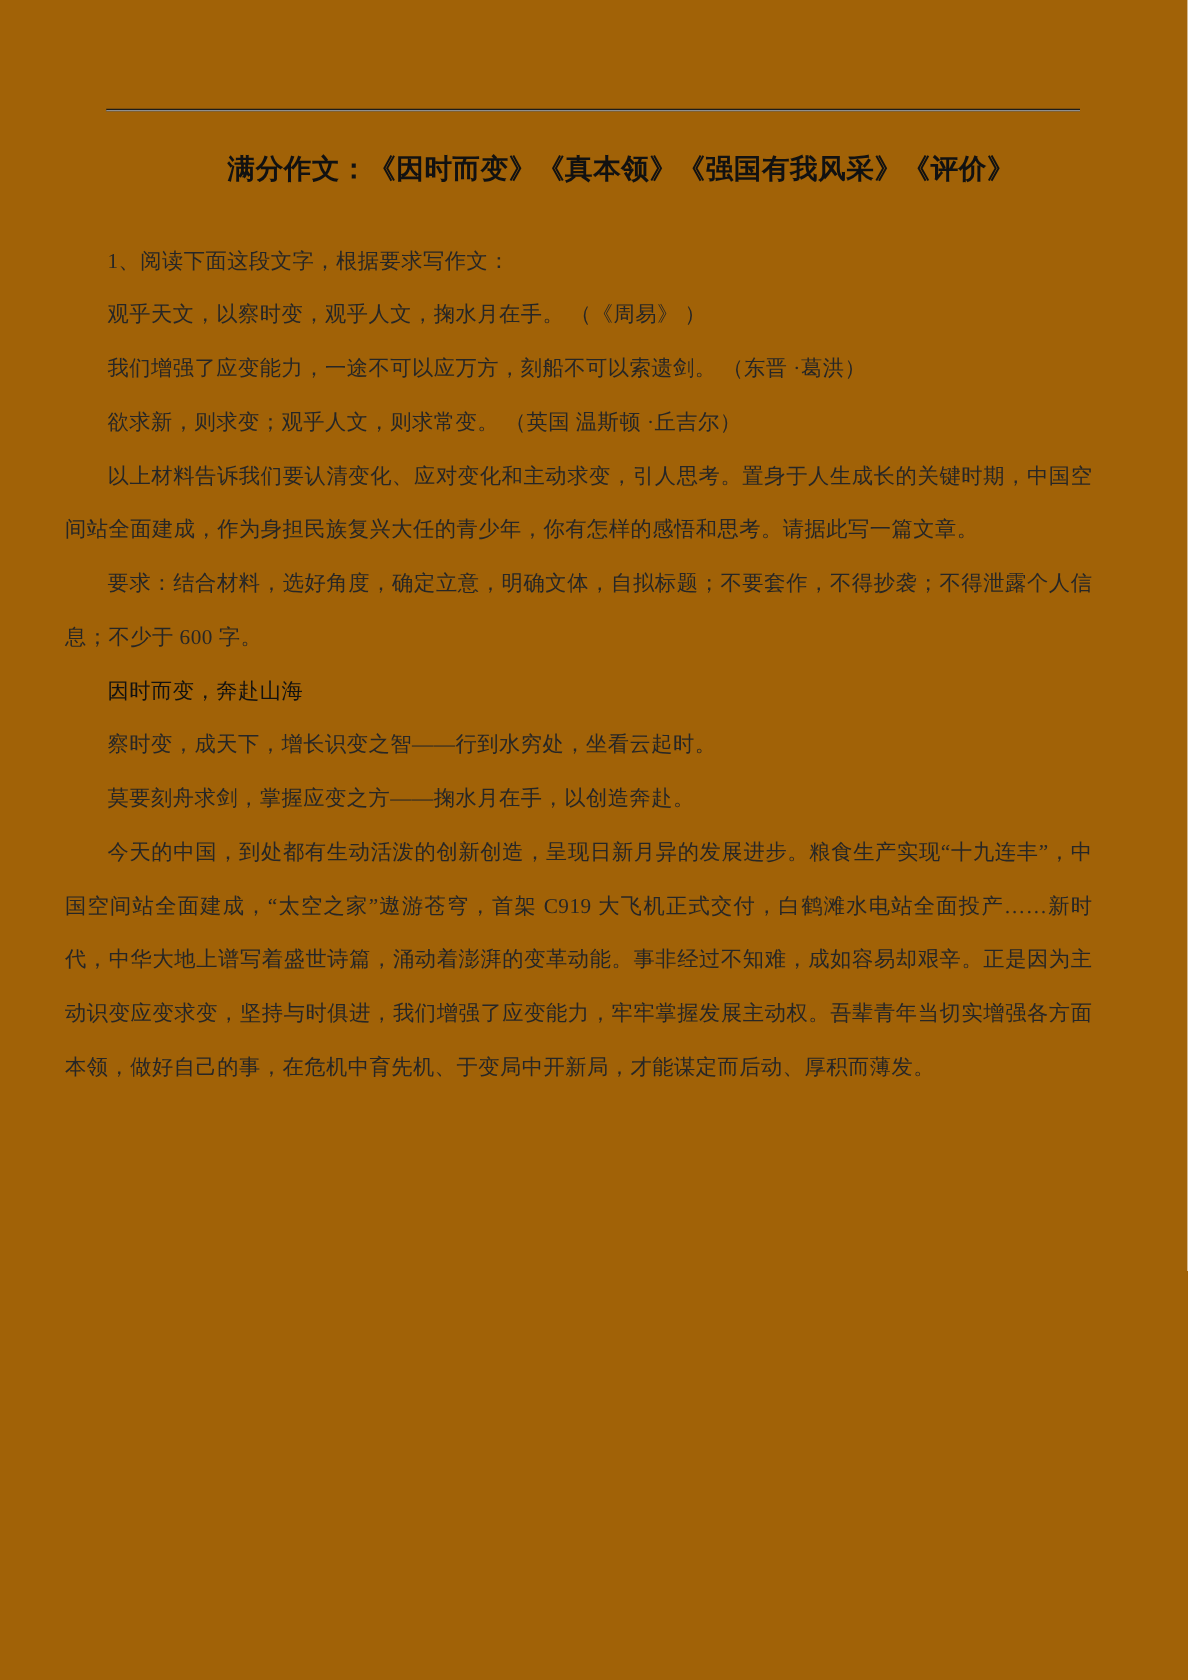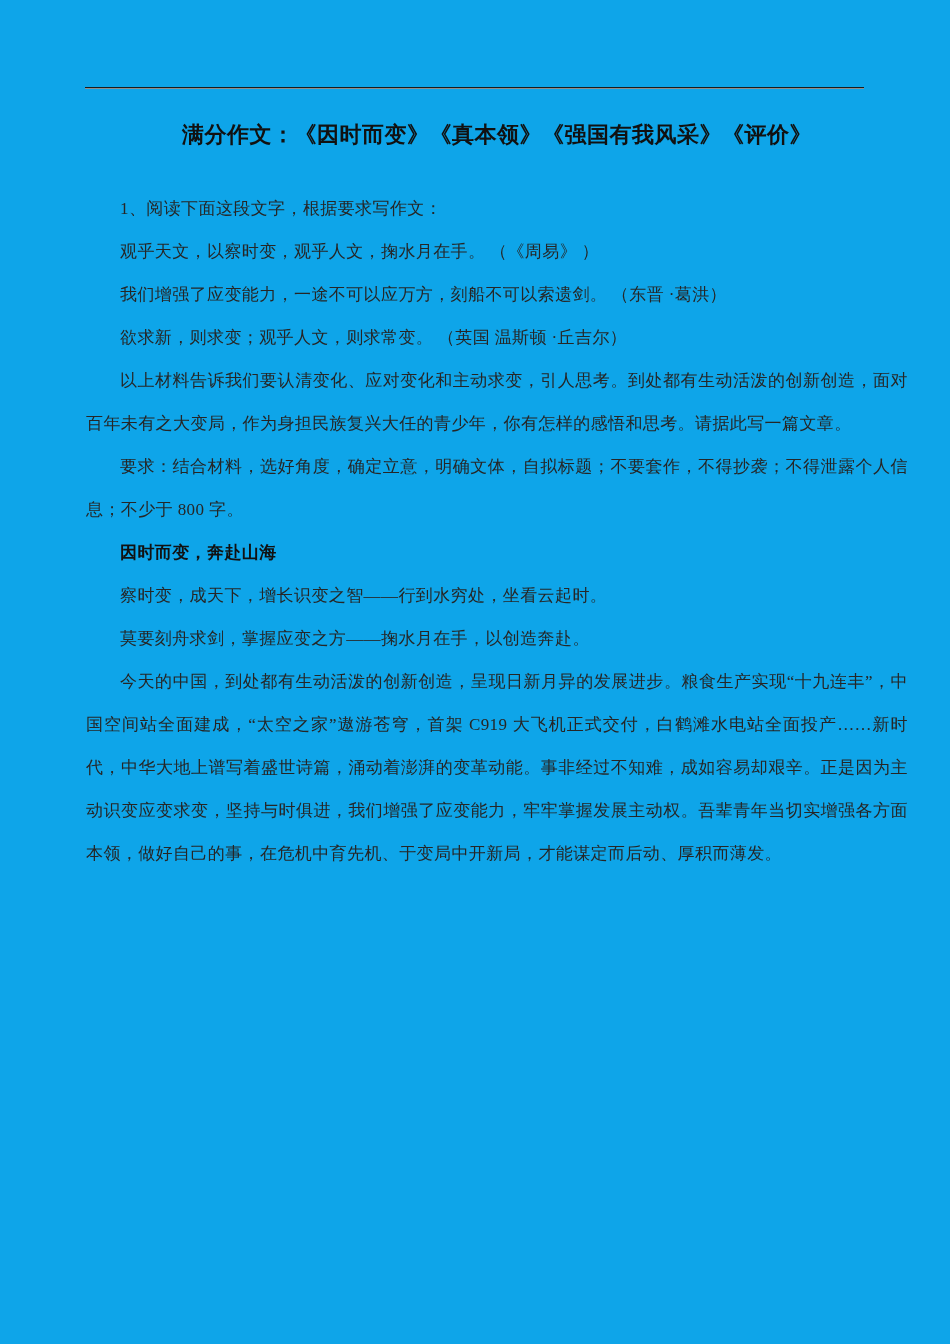--- a/index.html
+++ b/index.html
@@ -1,21 +1,21 @@
 <!DOCTYPE html>
 <html><head>
 <meta charset="utf-8">
 <style>
   * { margin: 0; padding: 0; box-sizing: border-box; }
   html, body { background: #ffffff; }
   .page {
     position: relative;
     width: 950px;
     height: 1344px;
-    background: #0ea5e9;
+    background: #a16207;
     overflow: hidden;
     font-family: "Liberation Serif", "DejaVu Serif", serif;
     color: #222222;
   }
   .header-rule {
     margin: 87px 0 0 85px;
     width: 779px;
     height: 2px;
     background: #1c1c1c;
     border-bottom: 1px solid #8f8f8f;
@@ -25,49 +25,49 @@
     width: 822px;
     text-align: center;
     font-size: 22px;
     line-height: 30px;
     font-weight: bold;
     color: #111111;
     letter-spacing: 0.5px;
     font-family: "Liberation Sans", "DejaVu Sans", sans-serif;
   }
   .doc-body {
-    margin: 37px 42px 0 86px;
+    margin: 37px 42px 0 52px;
     width: 822px;
     font-size: 17px;
     line-height: 43px;
     text-align: justify;
     letter-spacing: 0.4px;
     color: #262626;
   }
   .doc-body p {
     margin: 0;
     text-indent: 2em;
   }
   .doc-body p.bold {
-    font-weight: bold;
+    font-weight: normal;
     color: #111111;
     font-family: "Liberation Sans", "DejaVu Sans", sans-serif;
   }
 </style>
 </head>
 <body>
 
 <div class="page">
   <div class="header-rule"></div>
   <h1 class="doc-title">满分作文：《因时而变》《真本领》《强国有我风采》《评价》</h1>
   <div class="doc-body" id="doc-body">
       <p>1、阅读下面这段文字，根据要求写作文：</p>
       <p>观乎天文，以察时变，观乎人文，掬水月在手。 （《周易》 ）</p>
       <p>我们增强了应变能力，一途不可以应万方，刻船不可以索遗剑。 （东晋 ·葛洪）</p>
       <p>欲求新，则求变；观乎人文，则求常变。 （英国 温斯顿 ·丘吉尔）</p>
-      <p>以上材料告诉我们要认清变化、应对变化和主动求变，引人思考。到处都有生动活泼的创新创造，面对百年未有之大变局，作为身担民族复兴大任的青少年，你有怎样的感悟和思考。请据此写一篇文章。</p>
-      <p>要求：结合材料，选好角度，确定立意，明确文体，自拟标题；不要套作，不得抄袭；不得泄露个人信息；不少于 800 字。</p>
+      <p>以上材料告诉我们要认清变化、应对变化和主动求变，引人思考。置身于人生成长的关键时期，中国空间站全面建成，作为身担民族复兴大任的青少年，你有怎样的感悟和思考。请据此写一篇文章。</p>
+      <p>要求：结合材料，选好角度，确定立意，明确文体，自拟标题；不要套作，不得抄袭；不得泄露个人信息；不少于 600 字。</p>
       <p class="bold">因时而变，奔赴山海</p>
       <p>察时变，成天下，增长识变之智——行到水穷处，坐看云起时。</p>
       <p>莫要刻舟求剑，掌握应变之方——掬水月在手，以创造奔赴。</p>
       <p>今天的中国，到处都有生动活泼的创新创造，呈现日新月异的发展进步。粮食生产实现“十九连丰”，中国空间站全面建成，“太空之家”遨游苍穹，首架 C919 大飞机正式交付，白鹤滩水电站全面投产……新时代，中华大地上谱写着盛世诗篇，涌动着澎湃的变革动能。事非经过不知难，成如容易却艰辛。正是因为主动识变应变求变，坚持与时俱进，我们增强了应变能力，牢牢掌握发展主动权。吾辈青年当切实增强各方面本领，做好自己的事，在危机中育先机、于变局中开新局，才能谋定而后动、厚积而薄发。</p>
     </div>
 </div>
 
 </body></html>

